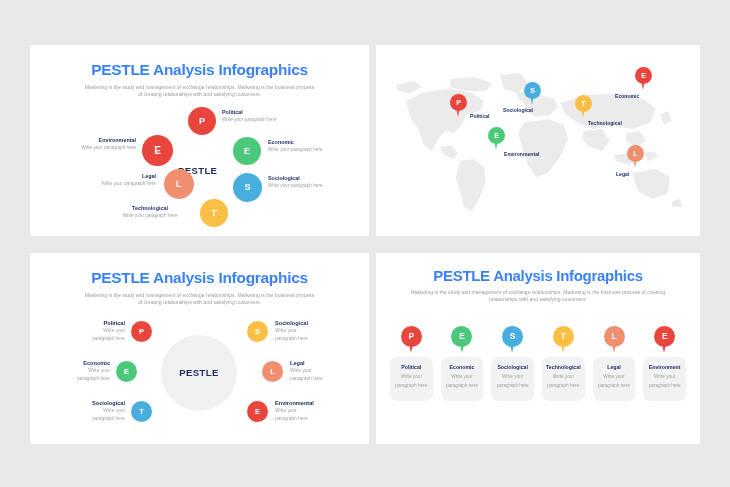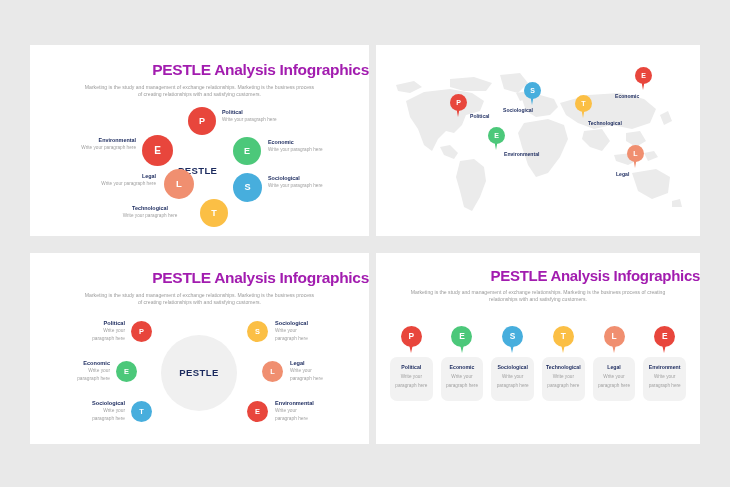--- a/index.html
+++ b/index.html
@@ -19,22 +19,22 @@
     position: absolute;
     background: #ffffff;
     overflow: hidden;
   }
   #slide-1 { left: 30px;  top: 45px;  width: 339px; height: 191px; }
   #slide-2 { left: 376px; top: 45px;  width: 324px; height: 191px; }
   #slide-3 { left: 30px;  top: 253px; width: 339px; height: 191px; }
   #slide-4 { left: 376px; top: 253px; width: 324px; height: 191px; }
 
   .s-title {
-    text-align: right;
-    color: #a21caf;
+    text-align: center;
+    color: #3b82f6;
     font-weight: bold;
     letter-spacing: -0.3px;
     white-space: nowrap;
   }
   .s-sub {
     text-align: center;
     color: #9a9a9a;
     line-height: 1.45;
   }
 

